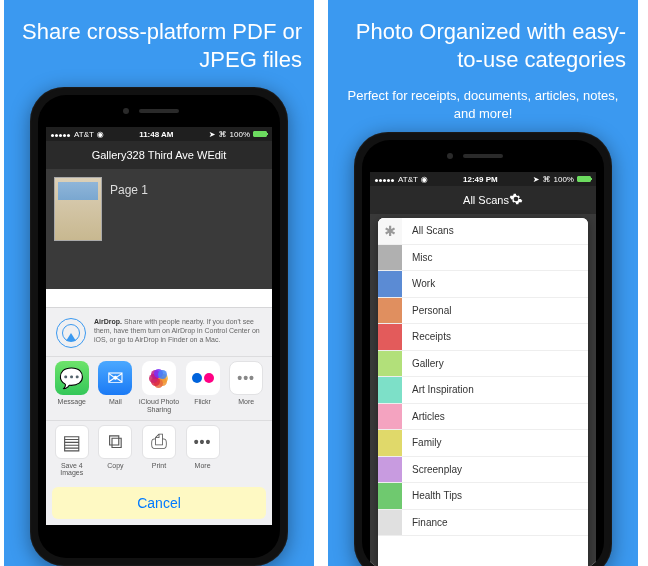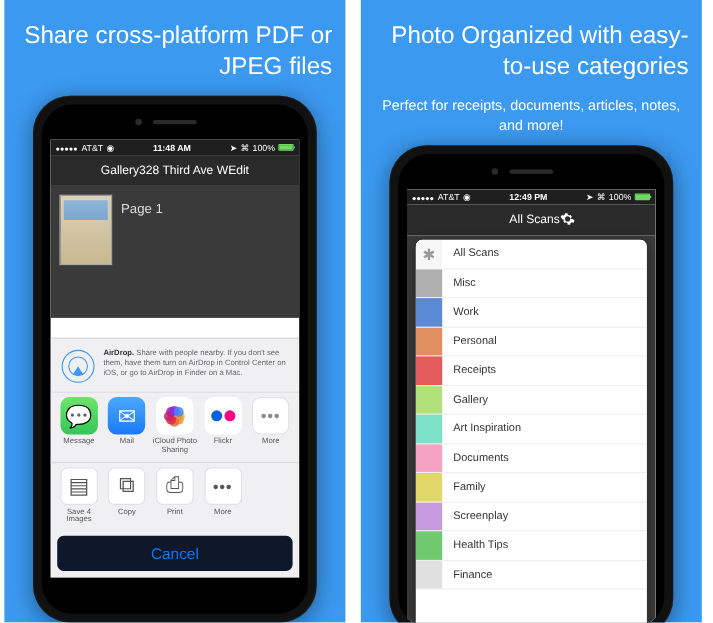--- a/index.html
+++ b/index.html
@@ -53,21 +53,21 @@
   .ic-message { background: linear-gradient(#6de36a,#34c759); color:#fff; }
   .ic-mail { background: linear-gradient(#4aa8ff,#1b7af5); color:#fff; }
   .ic-photos { background:#fff; }
   .ic-flickr { background:#fff; }
   .ic-more { background:#fff; border:1px solid #e2e2e4; color:#888; letter-spacing:1px; font-size:14px; font-weight:bold; }
   .flickr-dots { display:flex; gap:2px; }
   .flickr-dots span:first-child { width:10px;height:10px;border-radius:50%;background:#0063dc; }
   .flickr-dots span:last-child { width:10px;height:10px;border-radius:50%;background:#ff0084; }
 
   .action-row .appicon { border-radius: 6px; background: #fff; border: 1px solid #e2e2e4; color: #555; }
-  .cancel-btn { margin: 4px 6px 6px; background: #0f172a; border-radius: 6px; text-align: center; padding: 8px; color: #007aff; font-size: 14px; }
+  .cancel-btn { margin: 4px 6px 6px; background: #fef9c3; border-radius: 6px; text-align: center; padding: 8px; color: #007aff; font-size: 14px; }
 
   
   .dark-body { background: #3a3a3a; position: absolute; top: 42px; left:0; right:0; bottom:0; }
   .popover { position: absolute; top: 4px; left: 8px; right: 8px; bottom: 0; background: #f7f7f7; border-radius: 6px 6px 0 0; box-shadow: 0 2px 10px rgba(0,0,0,.4); overflow:hidden; display:flex; flex-direction:column; }
   .pop-header { text-align: center; font-size: 11px; color: #888; padding: 7px 0; background: #f7f7f7; border-bottom: 1px solid #e5e5e5; }
   .cat-list { flex:1; overflow:hidden; background:#fff; }
   .cat-item { display: flex; align-items: center; height: 26.5px; border-bottom: 1px solid #eee; font-size: 10px; color: #333; }
   .swatch { width: 24px; height: 100%; margin-right: 10px; display:flex; align-items:center; justify-content:center; color:#999; font-size:14px; }
 
   .gear { width:14px; height:14px; fill:#fff; }
@@ -255,21 +255,21 @@
                   <div class="cat-item">
                     <div class="swatch" style="background: rgb(178, 224, 122);"></div>
                     <span>Gallery</span>
                   </div>
                   <div class="cat-item">
                     <div class="swatch" style="background: rgb(125, 224, 200);"></div>
                     <span>Art Inspiration</span>
                   </div>
                   <div class="cat-item">
                     <div class="swatch" style="background: rgb(244, 163, 192);"></div>
-                    <span>Documents</span>
+                    <span>Articles</span>
                   </div>
                   <div class="cat-item">
                     <div class="swatch" style="background: rgb(224, 217, 106);"></div>
                     <span>Family</span>
                   </div>
                   <div class="cat-item">
                     <div class="swatch" style="background: rgb(200, 155, 224);"></div>
                     <span>Screenplay</span>
                   </div>
                   <div class="cat-item">

